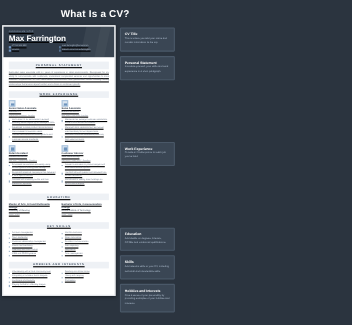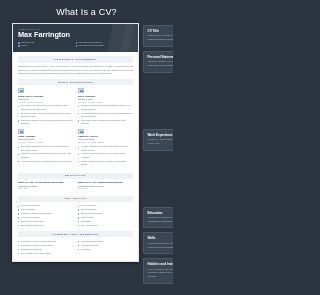--- a/index.html
+++ b/index.html
@@ -6,35 +6,36 @@
   html, body {
     width: 173px; height: 295px;
     background: #2b343f;
     font-family: "Liberation Sans", sans-serif;
     overflow: hidden;
   }
   .page-title {
     text-align: center;
     color: #ffffff;
     font-size: 9px;
-    font-weight: normal;
+    font-weight: bold;
     letter-spacing: .2px;
     padding: 7px 0 6px 0;
   }
   .layout { display: flex; align-items: flex-start; padding: 0 2px; }
 
   
   .cv-wrap {
-    width: 127px;
-    margin-left: 10px;
+    width: 103px;
+    margin-left: 0;
     background: #ffffff;
     border: 1px solid #e3e6ea;
     box-shadow: 0 1px 3px rgba(0,0,0,.45);
     overflow: hidden;
     flex: 0 0 auto;
+    text-decoration: underline;
   }
   .cv-header {
     background: #2f3a47;
     padding: 4px 5px 5px 5px;
     position: relative;
     overflow: hidden;
   }
   .cv-header .deco {
     position: absolute; right: -6px; top: -8px;
     width: 34px; height: 40px;

